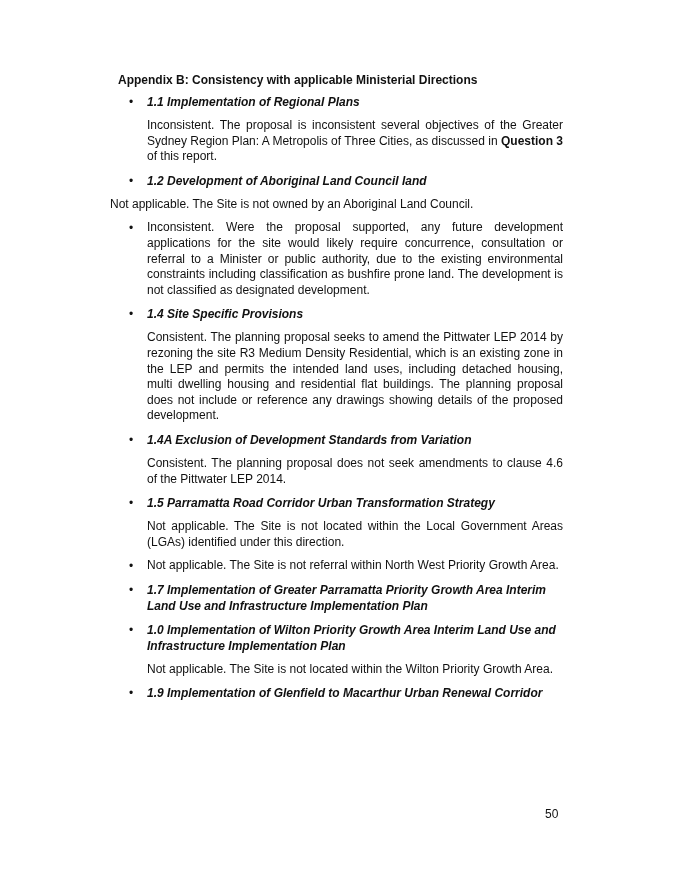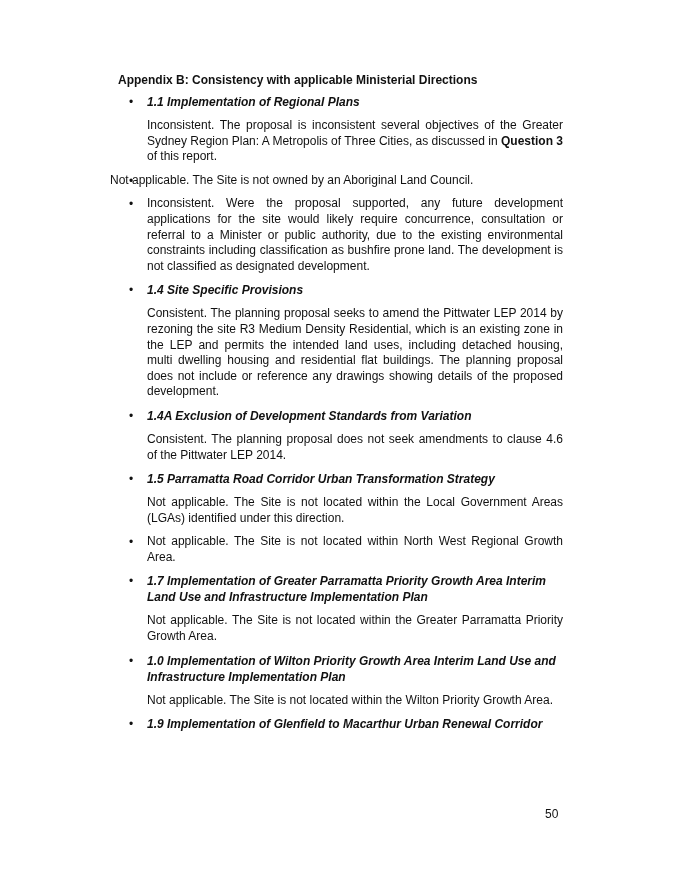--- a/index.html
+++ b/index.html
@@ -22,20 +22,21 @@
   <div class="heading">Appendix B: Consistency with applicable Ministerial Directions</div>
 
   <div class="item-title">
     <span class="bullet">•</span>
     <span>1.1 Implementation of Regional Plans</span>
   </div>
   <p class="body-text"><span>Inconsistent. The proposal is inconsistent several objectives of the Greater Sydney Region Plan: A Metropolis of Three Cities, as discussed in </span><span class="b">Question 3</span><span> of this report.</span></p>
 
   <div class="item-title">
     <span class="bullet">•</span>
+    <span>1.2 Development of Aboriginal Land Council land</span>
   </div>
   <p class="body-text flush">Not applicable. The Site is not owned by an Aboriginal Land Council.</p>
 
   <div class="item-title">
     <span class="bullet">•</span>
   </div>
   <p class="body-text">Inconsistent. Were the proposal supported, any future development applications for the site would likely require concurrence, consultation or referral to a Minister or public authority, due to the existing environmental constraints including classification as bushfire prone land. The development is not classified as designated development.</p>
 
   <div class="item-title">
     <span class="bullet">•</span>
@@ -51,27 +52,26 @@
 
   <div class="item-title">
     <span class="bullet">•</span>
     <span>1.5 Parramatta Road Corridor Urban Transformation Strategy</span>
   </div>
   <p class="body-text">Not applicable. The Site is not located within the Local Government Areas (LGAs) identified under this direction.</p>
 
   <div class="item-title">
     <span class="bullet">•</span>
   </div>
-  <p class="body-text">Not applicable. The Site is not located within North West Regional Growth Area.</p>
+  <p class="body-text">Not applicable. The Site is not referral within North West Priority Growth Area.</p>
 
   <div class="item-title">
     <span class="bullet">•</span>
     <span>1.7 Implementation of Greater Parramatta Priority Growth Area Interim Land Use and Infrastructure Implementation Plan</span>
   </div>
-  <p class="body-text">Not applicable. The Site is not located within the Greater Parramatta Priority Growth Area.</p>
 
   <div class="item-title">
     <span class="bullet">•</span>
     <span>1.0 Implementation of Wilton Priority Growth Area Interim Land Use and Infrastructure Implementation Plan</span>
   </div>
   <p class="body-text">Not applicable. The Site is not located within the Wilton Priority Growth Area.</p>
 
   <div class="item-title">
     <span class="bullet">•</span>
     <span>1.9 Implementation of Glenfield to Macarthur Urban Renewal Corridor</span>

